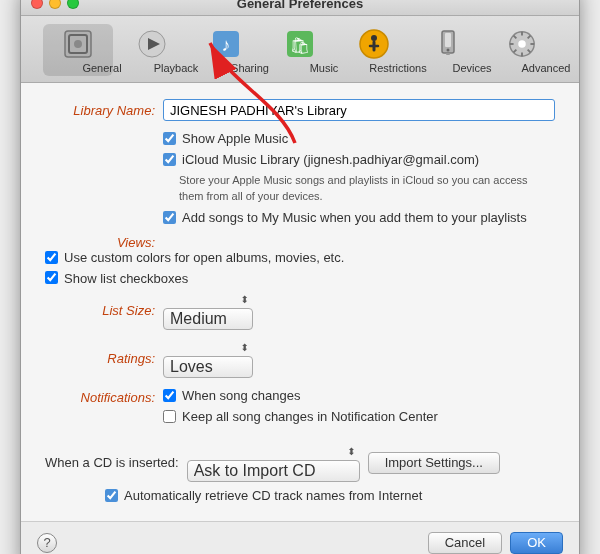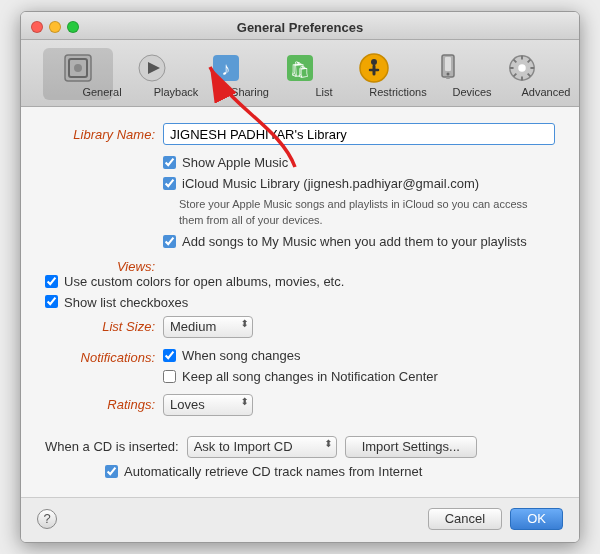--- a/index.html
+++ b/index.html
@@ -139,27 +139,28 @@
       line-height: 1.4;
       margin-left: 134px;
     }
 
     .select-control {
       height: 22px;
       border: 1px solid #aaa;
       border-radius: 4px;
       background: linear-gradient(to bottom, #fefefe, #e8e8e8);
       padding: 0 20px 0 6px;
-      font-size: 13px;
+      font-size: 16px;
       color: #333;
       appearance: none;
       -webkit-appearance: none;
       cursor: pointer;
       position: relative;
       min-width: 90px;
+      margin-top: 16px;
     }
     .select-wrapper {
       position: relative;
       display: inline-block;
     }
     .select-wrapper::after {
       content: '⬍';
       position: absolute;
       right: 4px;
       top: 2px;
@@ -299,21 +300,21 @@
         <span class="toolbar-label">Sharing</span>
       </div>
 
       <div class="toolbar-item">
         <div class="toolbar-icon">
           <svg width="30" height="30" viewBox="0 0 30 30">
             <rect x="2" y="2" width="26" height="26" rx="4" fill="#5cb85c"></rect>
             <text x="15" y="22" text-anchor="middle" font-size="16" fill="white">🛍</text>
           </svg>
         </div>
-        <span class="toolbar-label">List</span>
+        <span class="toolbar-label">Music</span>
       </div>
 
       <div class="toolbar-item">
         <div class="toolbar-icon">
           <svg width="32" height="32" viewBox="0 0 32 32">
             <circle cx="16" cy="16" r="14" fill="#f0a500" stroke="#c88a00" stroke-width="1.5"></circle>
             <circle cx="16" cy="10" r="3" fill="#333"></circle>
             <path d="M16 14 L16 22" stroke="#333" stroke-width="3" stroke-linecap="round"></path>
             <path d="M12 18 L20 18" stroke="#333" stroke-width="2.5" stroke-linecap="round"></path>
           </svg>
@@ -395,41 +396,41 @@
         <span class="form-label">List Size:</span>
         <div class="select-wrapper">
           <select class="select-control">
             <option>Small</option>
             <option selected="">Medium</option>
             <option>Large</option>
           </select>
         </div>
       </div>
 
+      <div class="form-row">
+        <span class="form-label">Ratings:</span>
+        <div class="select-wrapper">
+          <select class="select-control">
+            <option>Stars</option>
+            <option selected="">Loves</option>
+          </select>
+        </div>
+      </div>
+
       <div class="form-row" style="align-items:flex-start; margin-top:2px;">
         <span class="form-label" style="padding-top:2px;">Notifications:</span>
         <div style="display:flex; flex-direction:column; gap:6px;">
           <div style="display:flex; align-items:center;">
             <input type="checkbox" id="cb6" checked="" style="margin-right: 6px;">
             <label class="checkbox-label" for="cb6">When song changes</label>
           </div>
           <div style="display:flex; align-items:center;">
             <input type="checkbox" id="cb7" style="margin-right: 6px;">
             <label class="checkbox-label" for="cb7">Keep all song changes in Notification Center</label>
           </div>
-        </div>
-      </div>
-
-      <div class="form-row">
-        <span class="form-label">Ratings:</span>
-        <div class="select-wrapper">
-          <select class="select-control">
-            <option>Stars</option>
-            <option selected="">Loves</option>
-          </select>
         </div>
       </div>
 
       <div style="height:10px;"></div>
       <div class="cd-row">
         <span class="cd-label">When a CD is inserted:</span>
         <div class="select-wrapper">
           <select class="select-control" style="min-width:150px;">
             <option selected="">Ask to Import CD</option>
             <option>Import CD</option>

